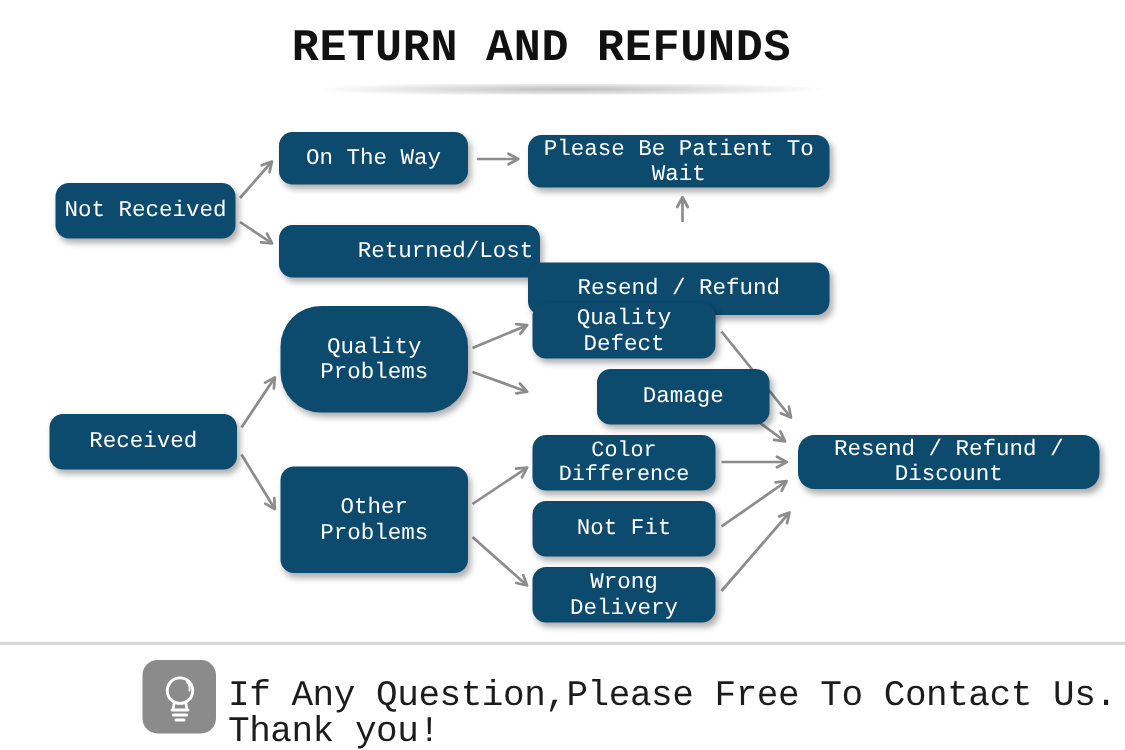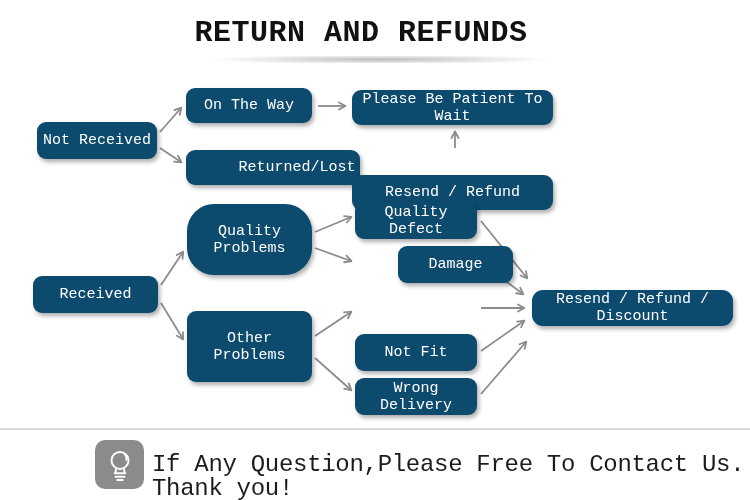--- a/index.html
+++ b/index.html
@@ -72,20 +72,21 @@
   <div class="node" id="n-not_received">Not Received</div>
   <div class="node" id="n-on_the_way">On The Way</div>
   <div class="node" id="n-returned_lost">Returned/Lost</div>
   <div class="node" id="n-please_wait">Please Be Patient To Wait</div>
   <div class="node" id="n-resend_refund">Resend / Refund</div>
   <div class="node" id="n-received">Received</div>
   <div class="node" id="n-quality_problems">Quality Problems</div>
   <div class="node" id="n-other_problems">Other Problems</div>
   <div class="node" id="n-quality_defect">Quality Defect</div>
   <div class="node" id="n-damage">Damage</div>
+  <div class="node" id="n-color_difference">Color Difference</div>
   <div class="node" id="n-not_fit">Not Fit</div>
   <div class="node" id="n-wrong_delivery">Wrong Delivery</div>
   <div class="node" id="n-rrd">Resend / Refund / Discount</div>
 
   <div class="divider"></div>
 
   <div class="bulb-badge">
     <svg width="40" height="40" viewBox="0 0 48 48">
       <g stroke="#ffffff" fill="none" stroke-linecap="round">
         <circle cx="24" cy="18.5" r="10.2" stroke-width="2.3"></circle>

